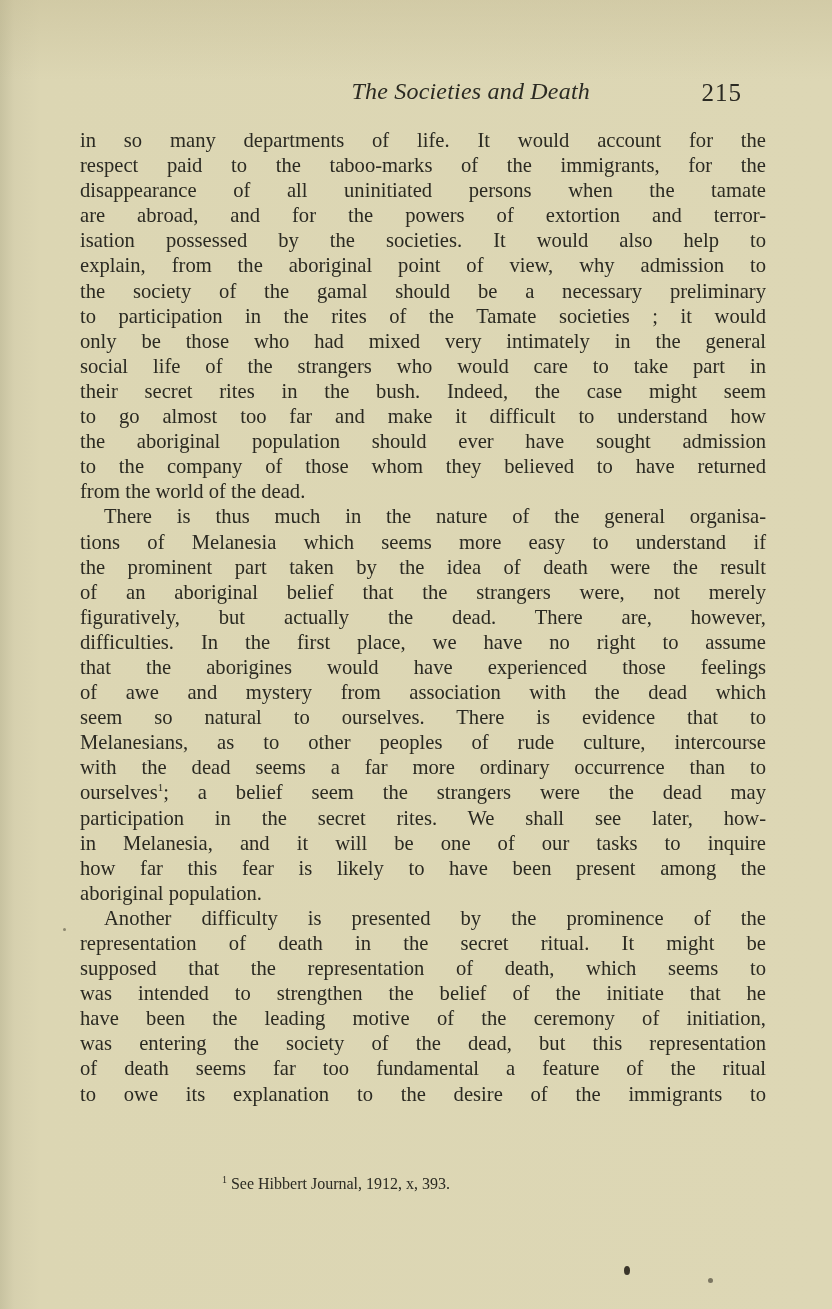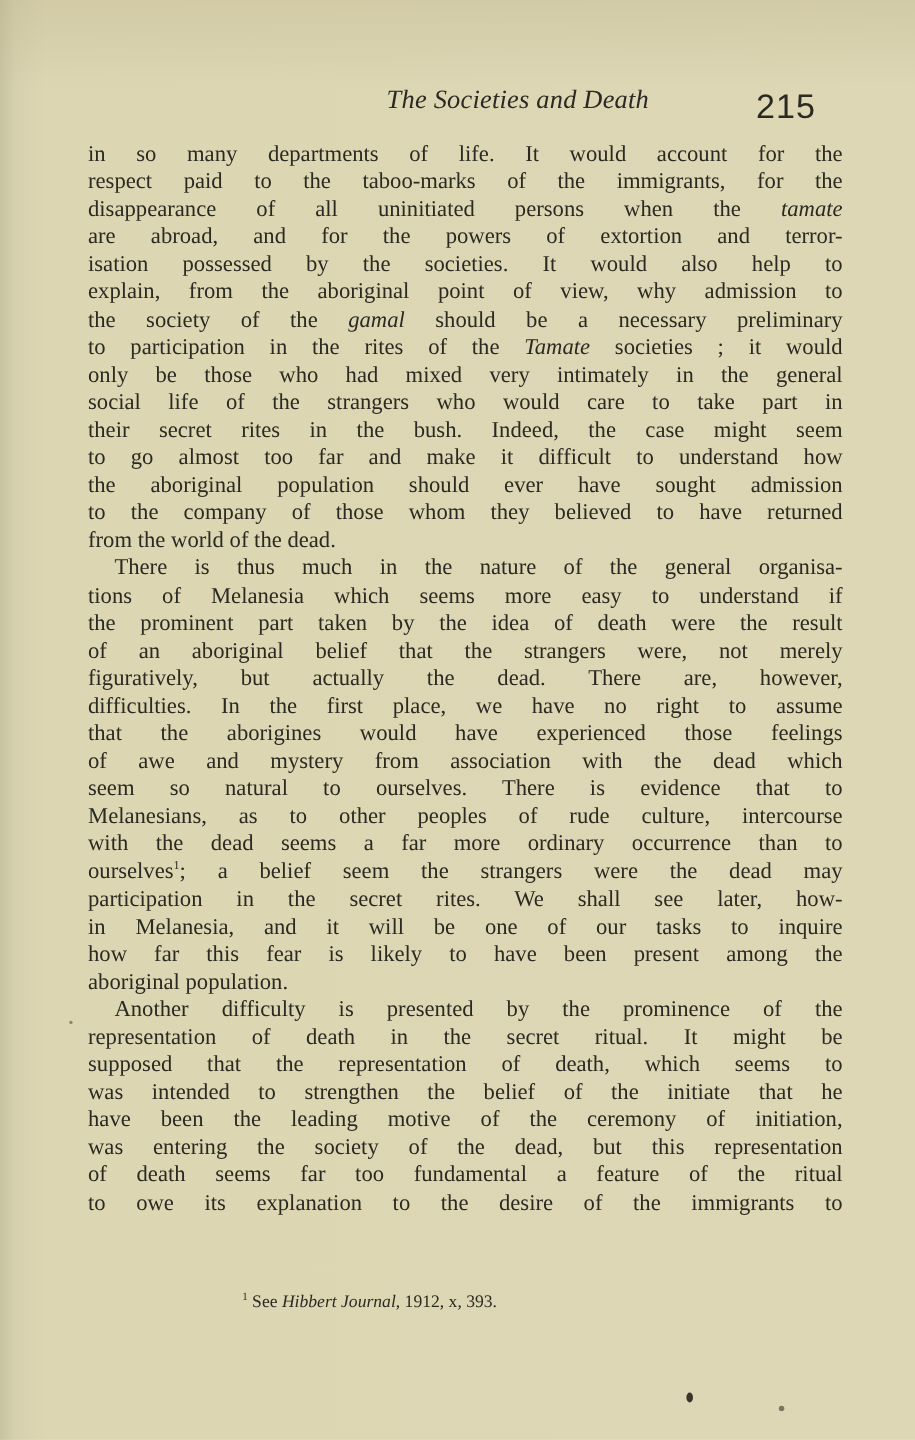--- a/index.html
+++ b/index.html
@@ -16,33 +16,33 @@
     }
     .running-head {
       position: absolute; left: 80px; top: 78px; width: 660px; height: 34px;
     }
     .running-title {
       position: absolute; left: 150px; top: 0; width: 360px; text-align: right;
       font-family: "Liberation Serif", serif; font-style: italic; font-size: 24px; letter-spacing: 0.2px;
     }
     .page-number {
       position: absolute; right: -2px; top: 1px;
-      font-family: Liberation Sans, sans-serif; font-size: 31px; letter-spacing: 1px;
+      font-family: Liberation Serif, serif; font-size: 25px; letter-spacing: 1px;
     }
     .text-block {
       position: absolute; left: 80px; top: 128px; width: 686px;
       font-family: "Liberation Serif", serif; font-size: 20.6px; line-height: 25.1px;
     }
     .line {
       display: block; height: 25.1px; white-space: nowrap;
       text-align: justify; text-align-last: justify;
     }
     .line.last { text-align-last: left; }
     .line.indent { padding-left: 24px; }
-    .it { font-style: italic; }
+    .it { }
     sup.fn { font-size: 11px; vertical-align: 8px; line-height: 0; }
     .footnote {
       position: absolute; left: 0; top: 1174px; width: 672px; text-align: center;
       font-family: "Liberation Serif", serif; font-size: 16px;
     }
     .footnote .fn-mark { font-size: 10px; vertical-align: 6px; margin-right: 4px; }
     .speck { position: absolute; border-radius: 50%; background: #3a352a; }
   </style>
 </head>
 <body>

